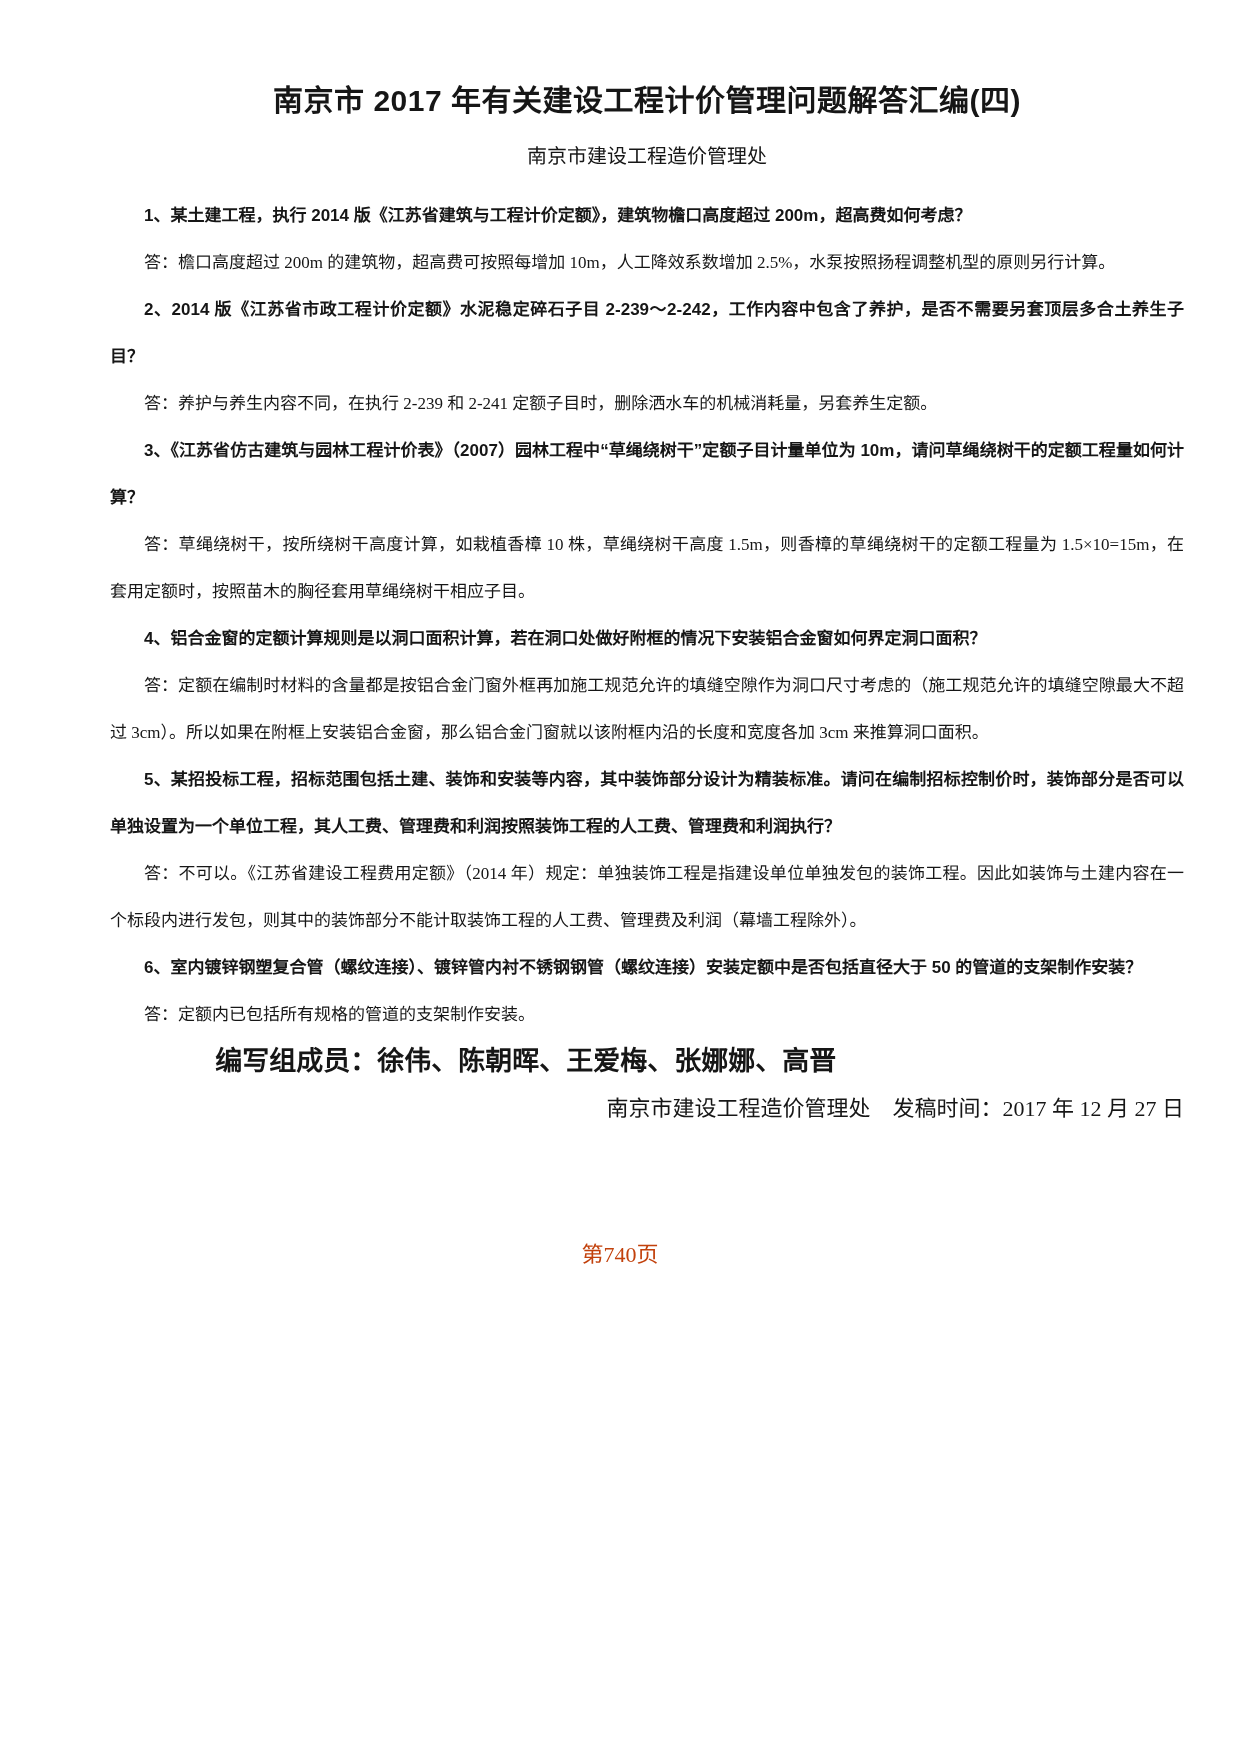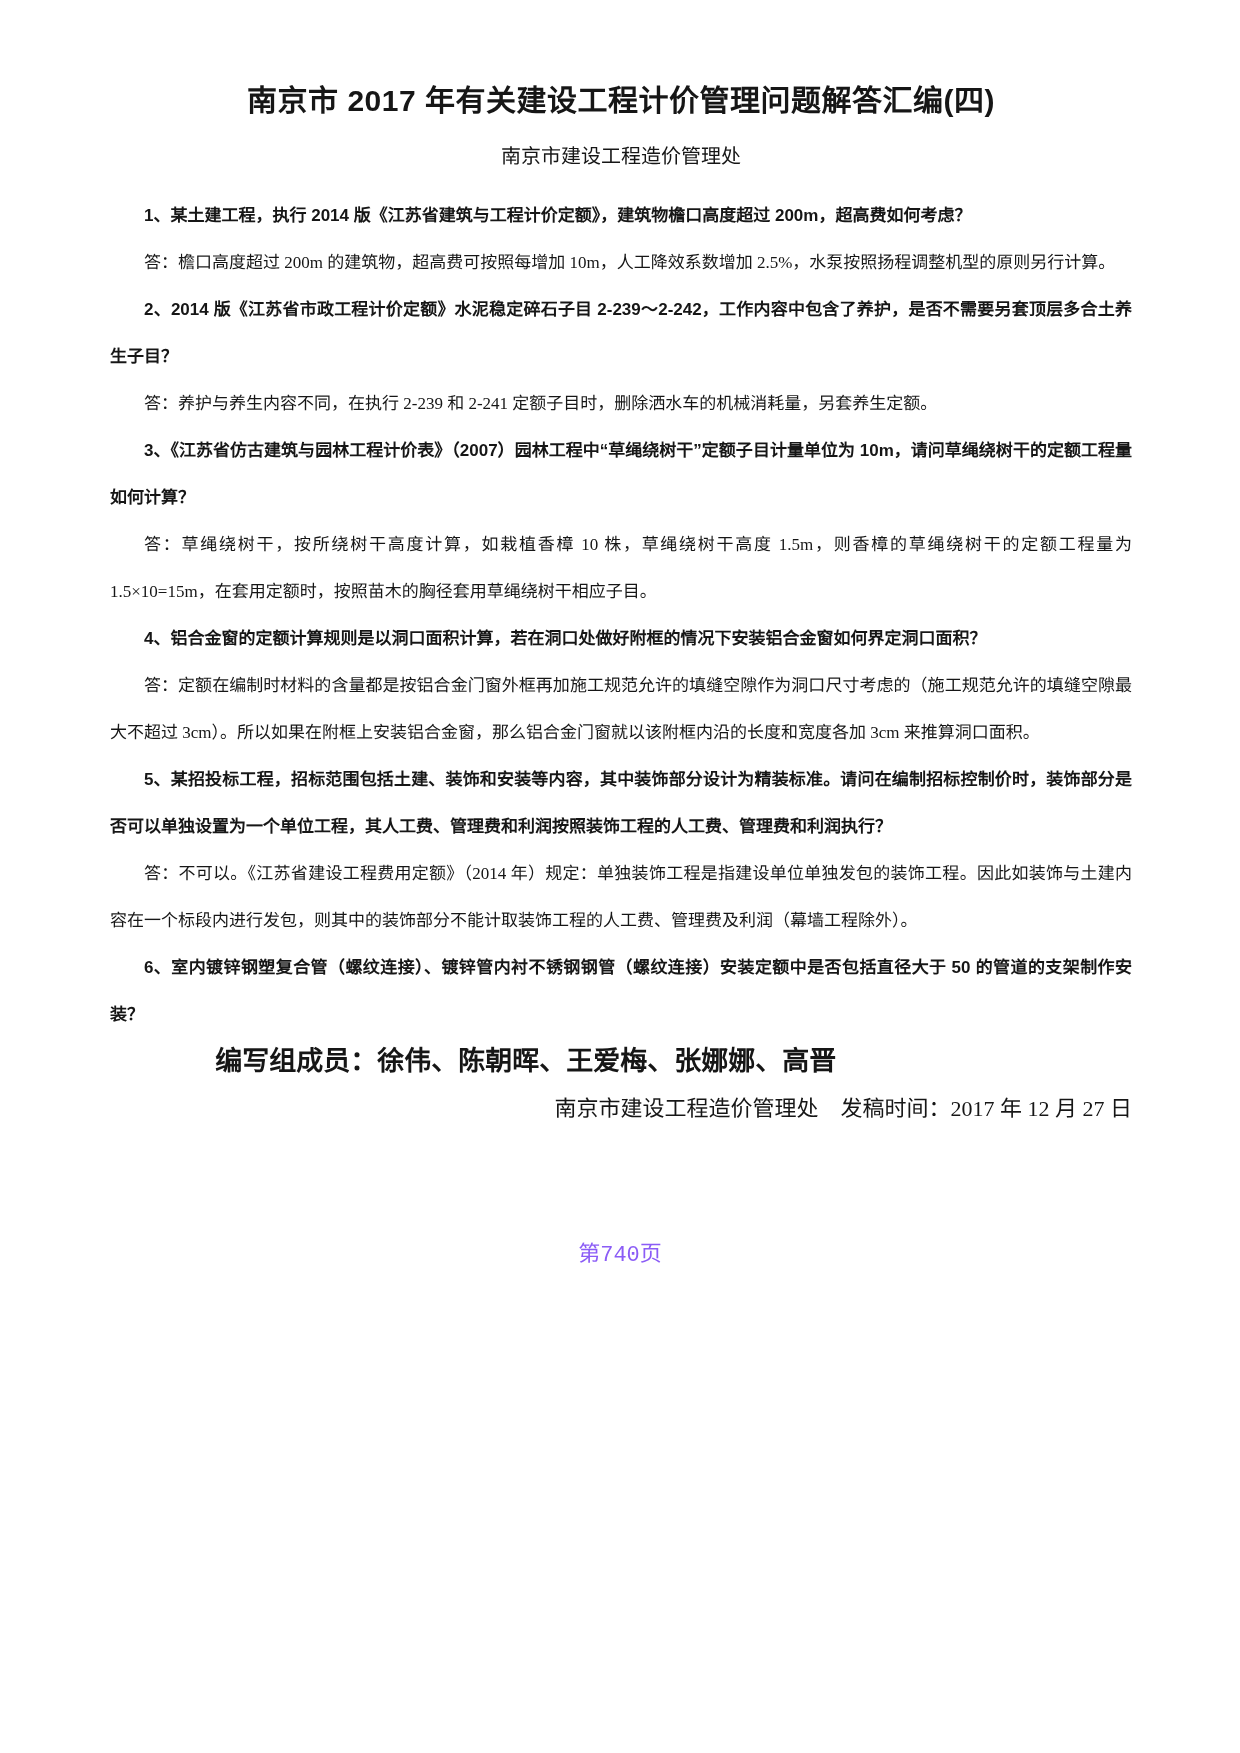--- a/index.html
+++ b/index.html
@@ -9,21 +9,21 @@
     height: 1753px;
     overflow: hidden;
     font-family: "Liberation Serif", serif;
     color: #161616;
   }
   .page {
     position: relative;
     width: 1240px;
     height: 1314px;
     background: #ffffff;
-    padding: 76px 108px 0 110px;
+    padding: 76px 56px 0 110px;
   }
   .title {
     font-family: "Liberation Sans", sans-serif;
     font-weight: 700;
     font-size: 30px;
     line-height: 50px;
     text-align: center;
     letter-spacing: 0.5px;
     margin-bottom: 6px;
   }
@@ -64,23 +64,23 @@
     line-height: 47px;
     text-align: right;
     text-indent: 0;
   }
   .footer {
     position: absolute;
     left: 0;
     right: 0;
     bottom: 46px;
     text-align: center;
-    font-family: Liberation Mono, monospace;
+    font-family: Liberation Serif, serif;
     font-size: 22px;
-    color: #8b5cf6;
+    color: #c2410c;
   }
 </style>
 </head>
 <body>
 
 <div class="page">
   <h1 class="title">南京市 2017 年有关建设工程计价管理问题解答汇编(四)</h1>
   <h2 class="subtitle">南京市建设工程造价管理处</h2>
 
   <p class="q">1、某土建工程，执行 2014 版《江苏省建筑与工程计价定额》，建筑物檐口高度超过 200m，超高费如何考虑？</p>
@@ -92,18 +92,19 @@
   <p class="q">3、《江苏省仿古建筑与园林工程计价表》（2007）园林工程中“草绳绕树干”定额子目计量单位为 10m，请问草绳绕树干的定额工程量如何计算？</p>
   <p class="a">答：草绳绕树干，按所绕树干高度计算，如栽植香樟 10 株，草绳绕树干高度 1.5m，则香樟的草绳绕树干的定额工程量为 1.5×10=15m，在套用定额时，按照苗木的胸径套用草绳绕树干相应子目。</p>
 
   <p class="q">4、铝合金窗的定额计算规则是以洞口面积计算，若在洞口处做好附框的情况下安装铝合金窗如何界定洞口面积？</p>
   <p class="a">答：定额在编制时材料的含量都是按铝合金门窗外框再加施工规范允许的填缝空隙作为洞口尺寸考虑的（施工规范允许的填缝空隙最大不超过 3cm）。所以如果在附框上安装铝合金窗，那么铝合金门窗就以该附框内沿的长度和宽度各加 3cm 来推算洞口面积。</p>
 
   <p class="q">5、某招投标工程，招标范围包括土建、装饰和安装等内容，其中装饰部分设计为精装标准。请问在编制招标控制价时，装饰部分是否可以单独设置为一个单位工程，其人工费、管理费和利润按照装饰工程的人工费、管理费和利润执行？</p>
   <p class="a">答：不可以。《江苏省建设工程费用定额》（2014 年）规定：单独装饰工程是指建设单位单独发包的装饰工程。因此如装饰与土建内容在一个标段内进行发包，则其中的装饰部分不能计取装饰工程的人工费、管理费及利润（幕墙工程除外）。</p>
 
   <p class="q">6、室内镀锌钢塑复合管（螺纹连接）、镀锌管内衬不锈钢钢管（螺纹连接）安装定额中是否包括直径大于 50 的管道的支架制作安装？</p>
+  <p class="a">答：定额内已包括所有规格的管道的支架制作安装。</p>
 
   <p class="credits">编写组成员：徐伟、陈朝晖、王爱梅、张娜娜、高晋</p>
   <p class="signoff">南京市建设工程造价管理处　发稿时间：2017 年 12 月 27 日</p>
 
   <div class="footer">第740页</div>
 </div>
 
 </body></html>

